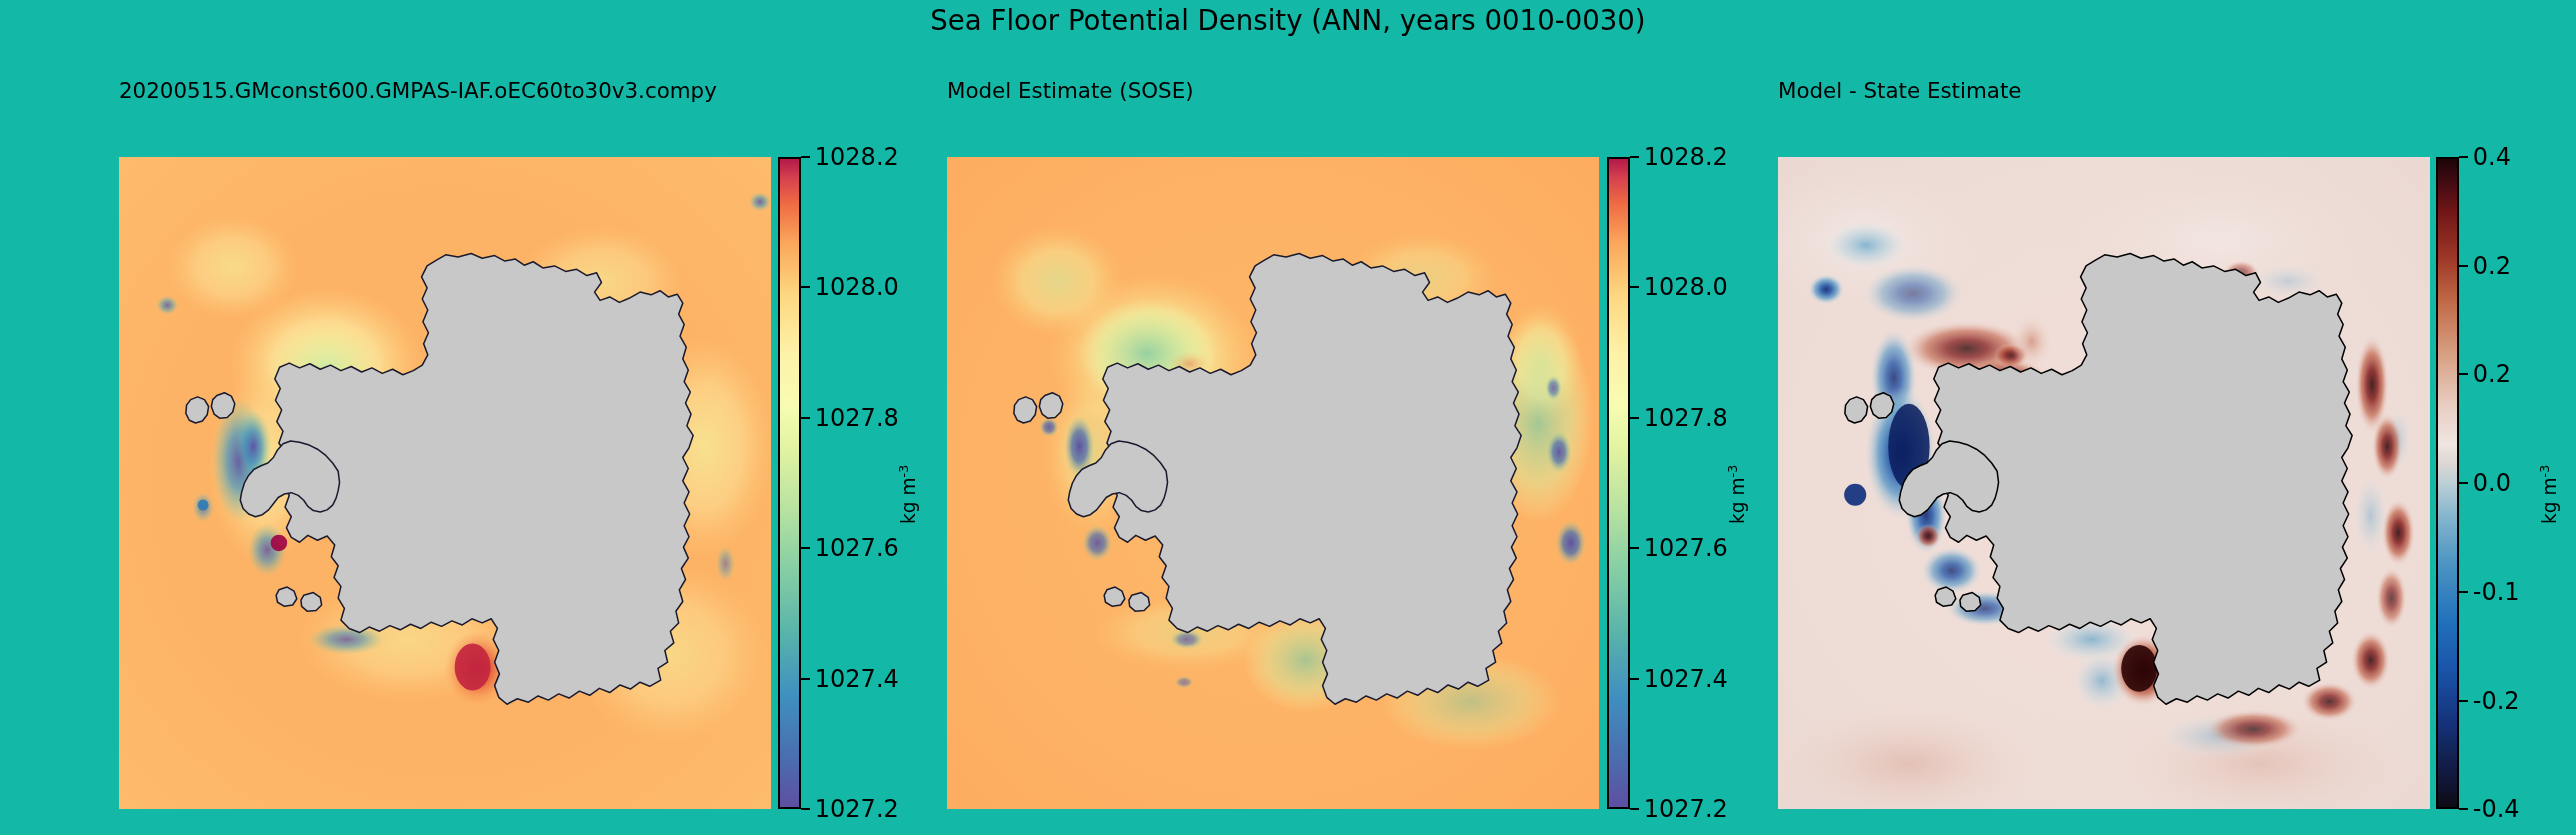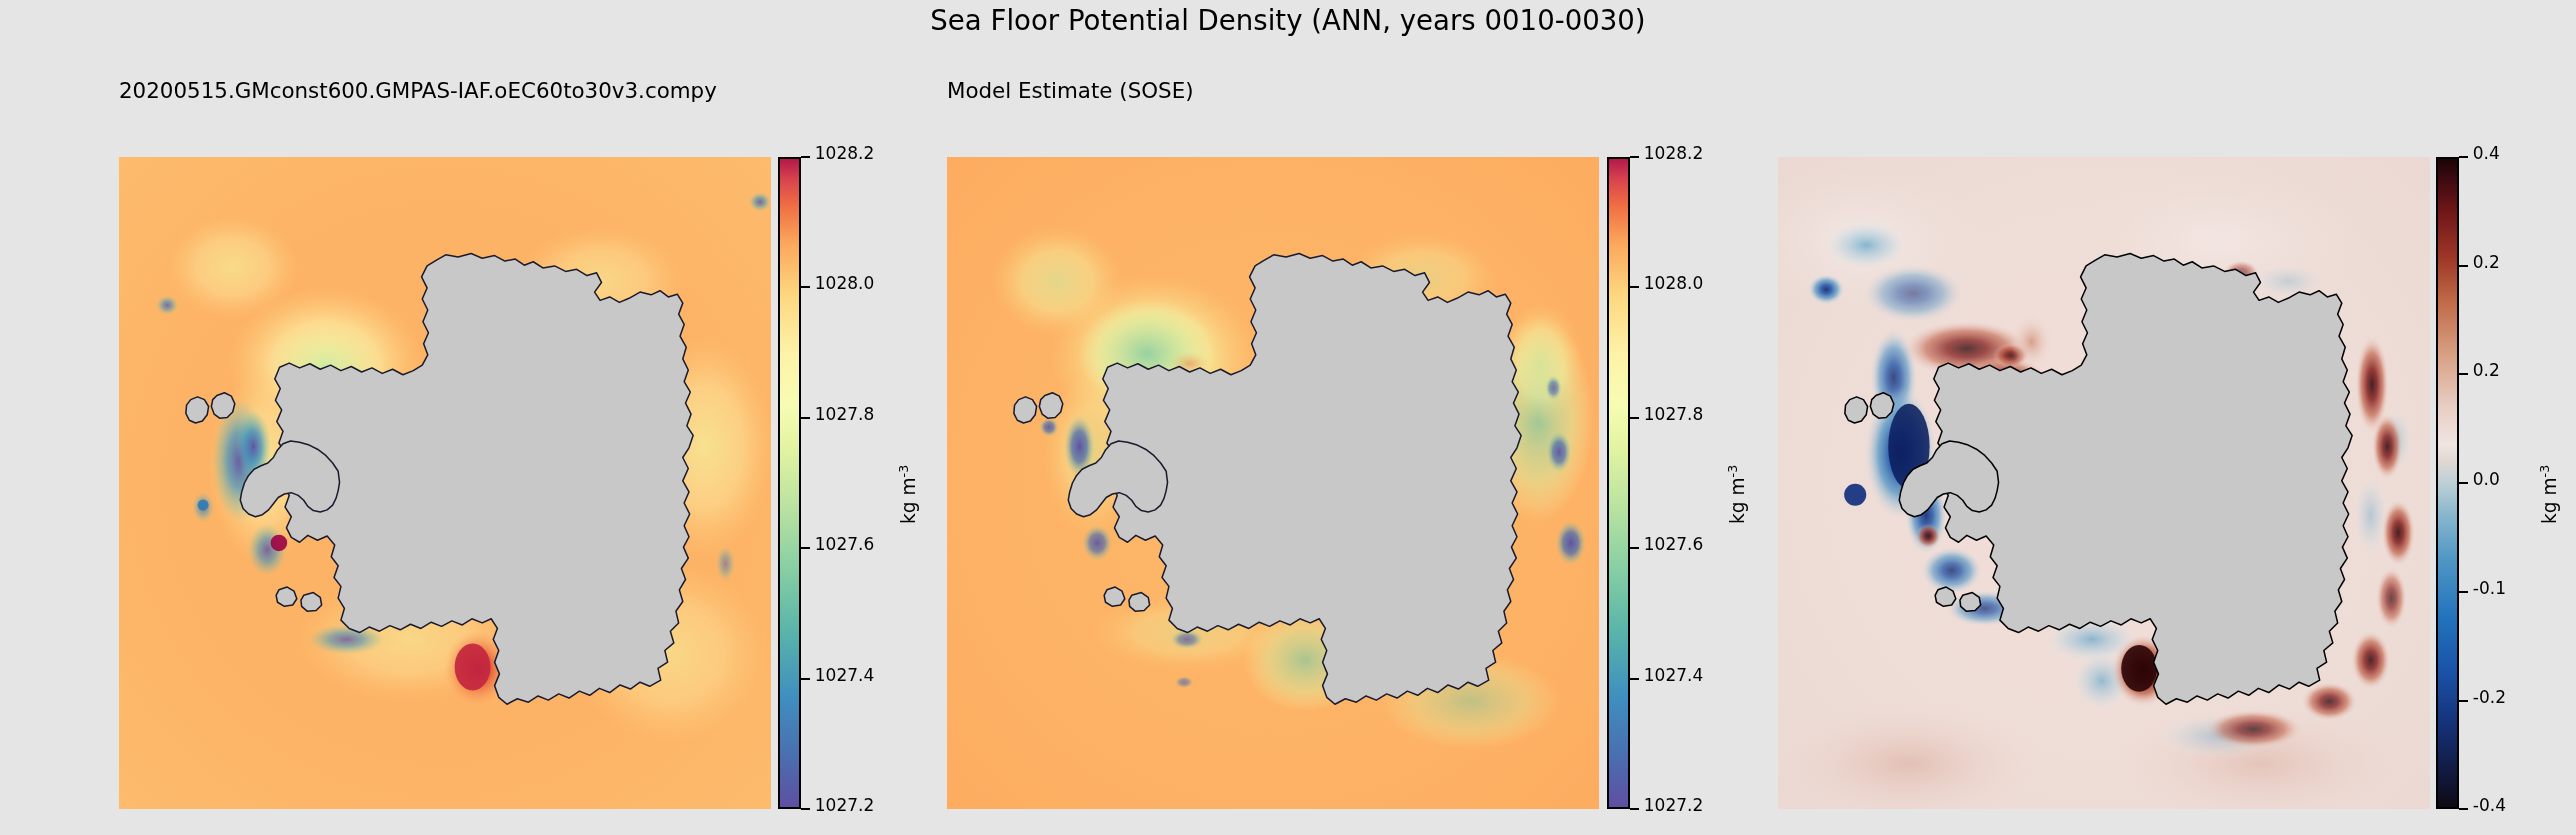--- a/index.html
+++ b/index.html
@@ -13,21 +13,21 @@
     position: relative;
     font-family: "DejaVu Sans", "Liberation Sans", sans-serif;
     overflow: hidden;
   }
 
   #figure {
     position: absolute;
     left: 0; top: 0;
     width: 2576px;
     height: 836px;
-    background: #e5e5e5;
+    background: #14b8a6;
   }
 
   .suptitle {
     position: absolute;
     left: 0;
     top: 4.1px;
     width: 2576px;
     text-align: center;
     font-size: 27.6px;
     color: #000000;
@@ -97,21 +97,21 @@
     left: 0px;
     top: -1px;
     width: 9px;
     height: 2.1px;
     background: #000000;
   }
   .cbar-tick .ticklabel {
     position: absolute;
     left: 13.8px;
     top: -13.8px;
-    font-size: 17px;
+    font-size: 24px;
     color: #000000;
     white-space: nowrap;
   }
   .cbar-unit {
     position: absolute;
     font-size: 18.6px;
     color: #000000;
     white-space: nowrap;
     transform: rotate(-90deg);
     transform-origin: left top;
@@ -125,20 +125,21 @@
 <body>
 
 <div id="figure">
 
   <div class="suptitle">Sea Floor Potential Density (ANN, years 0010-0030)</div>
 
   <div class="panel-title" style="left:119px; width:652px;">20200515.GMconst600.GMPAS-IAF.oEC60to30v3.compy</div>
 
   <div class="panel-title" style="left:947px; width:652px;">Model Estimate (SOSE)</div>
 
+  <div class="panel-title" style="left:1778px; width:652px;">Model - State Estimate</div>
 
   <div class="map-axes" style="left:119px;">
     <div class="map-inner">
       <svg class="ocean-layer" viewBox="0 0 946 946" preserveAspectRatio="none">
         <defs>
           <radialGradient id="m1-bg" cx="50%" cy="50%" r="78%">
             <stop offset="0%" stop-color="#fdb366"></stop>
             <stop offset="55%" stop-color="#fdb366"></stop>
             <stop offset="100%" stop-color="#fdbd6e"></stop>
           </radialGradient>

